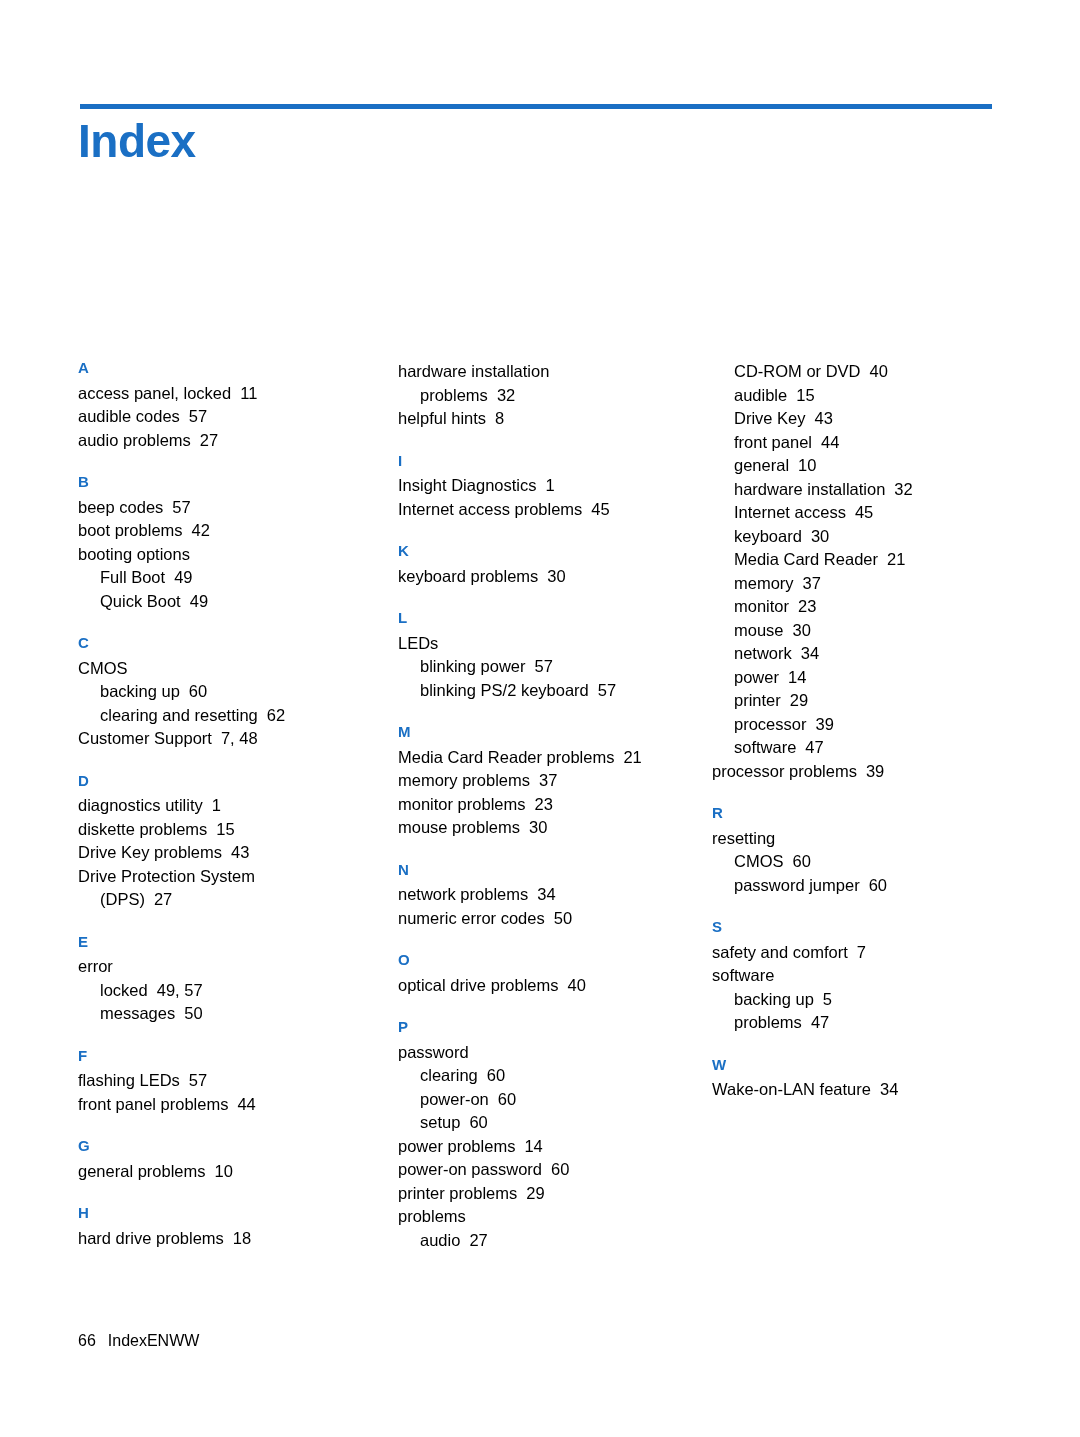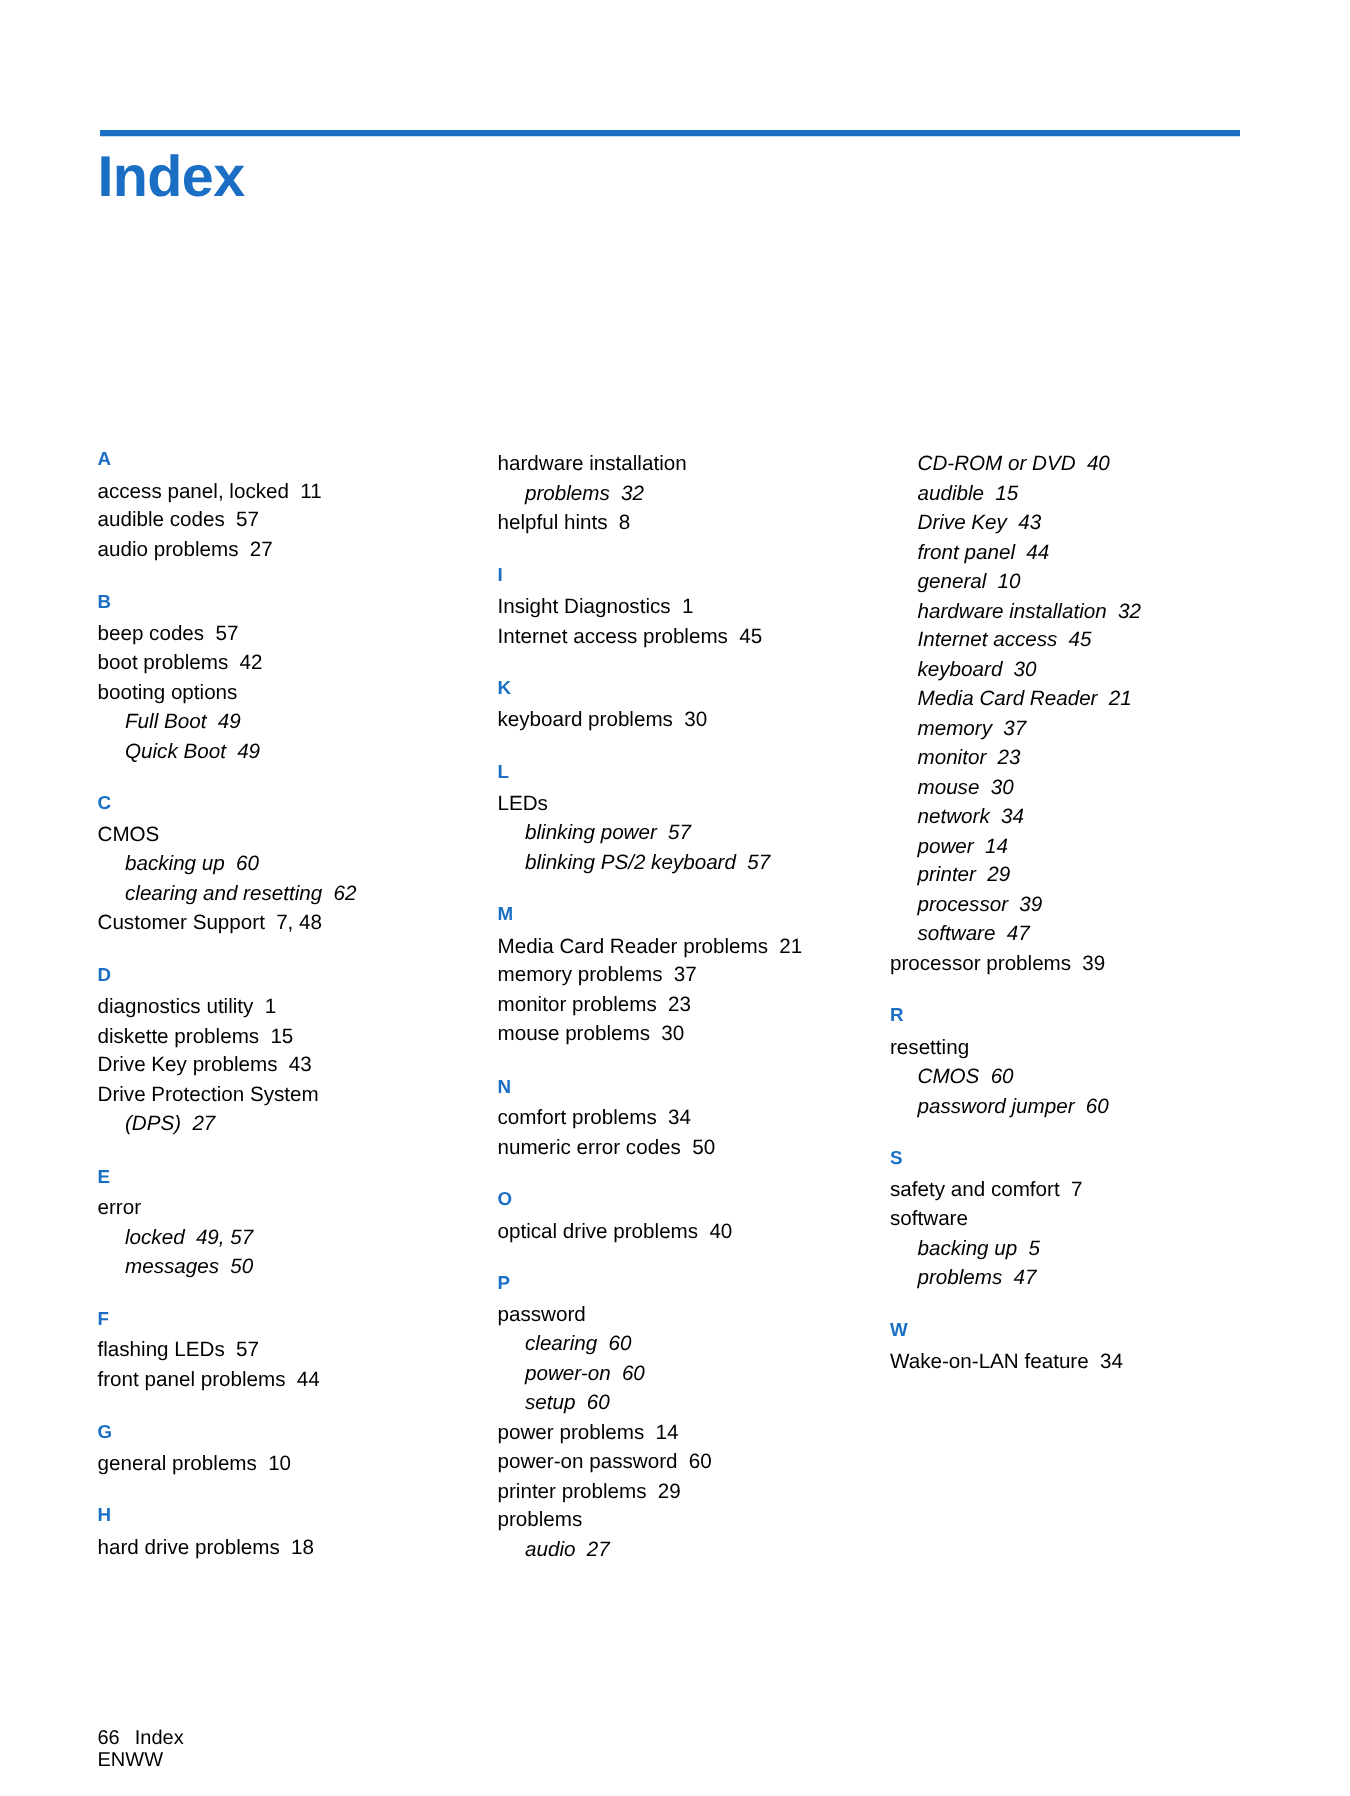--- a/index.html
+++ b/index.html
@@ -65,35 +65,33 @@
   .letter.first { margin-top: 0; }
 
   .entry {
     font-size: 16.5px;
     line-height: 23.5px;
     color: #000;
     white-space: nowrap;
   }
   .entry.sub {
     padding-left: 22px;
-    font-style: italic;
   }
   .pg {
     margin-left: 9px;
   }
 
   .footer {
     position: absolute;
     left: 78px;
-    top: 1382px;
+    top: 1332px;
     width: 924px;
     display: flex;
     justify-content: flex-start;
     font-size: 16px;
-    flex-direction: column;
   }
   .footer-left { letter-spacing: 0px; }
   .footer-right { letter-spacing: 0px; }
   .fnum { margin-right: 12px; }
 </style>
 </head>
 <body>
 
 <div class="page">
 
@@ -147,21 +145,21 @@
         <div class="letter">L</div>
         <div class="entry"><span>LEDs</span></div>
         <div class="entry sub"><span>blinking power</span><span class="pg">57</span></div>
         <div class="entry sub"><span>blinking PS/2 keyboard</span><span class="pg">57</span></div>
         <div class="letter">M</div>
         <div class="entry"><span>Media Card Reader problems</span><span class="pg">21</span></div>
         <div class="entry"><span>memory problems</span><span class="pg">37</span></div>
         <div class="entry"><span>monitor problems</span><span class="pg">23</span></div>
         <div class="entry"><span>mouse problems</span><span class="pg">30</span></div>
         <div class="letter">N</div>
-        <div class="entry"><span>comfort problems</span><span class="pg">34</span></div>
+        <div class="entry"><span>network problems</span><span class="pg">34</span></div>
         <div class="entry"><span>numeric error codes</span><span class="pg">50</span></div>
         <div class="letter">O</div>
         <div class="entry"><span>optical drive problems</span><span class="pg">40</span></div>
         <div class="letter">P</div>
         <div class="entry"><span>password</span></div>
         <div class="entry sub"><span>clearing</span><span class="pg">60</span></div>
         <div class="entry sub"><span>power-on</span><span class="pg">60</span></div>
         <div class="entry sub"><span>setup</span><span class="pg">60</span></div>
         <div class="entry"><span>power problems</span><span class="pg">14</span></div>
         <div class="entry"><span>power-on password</span><span class="pg">60</span></div>

